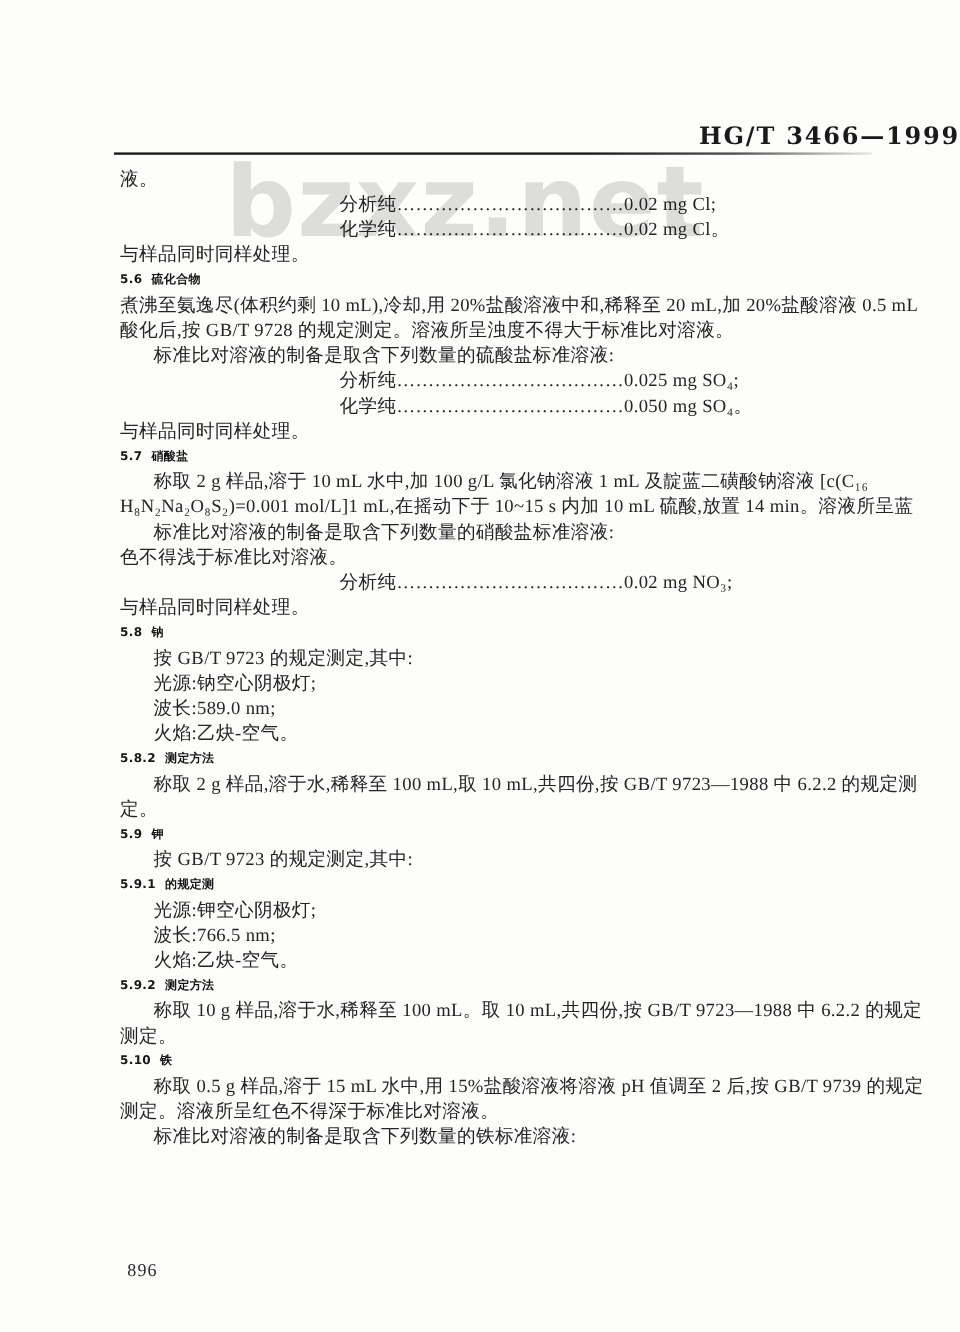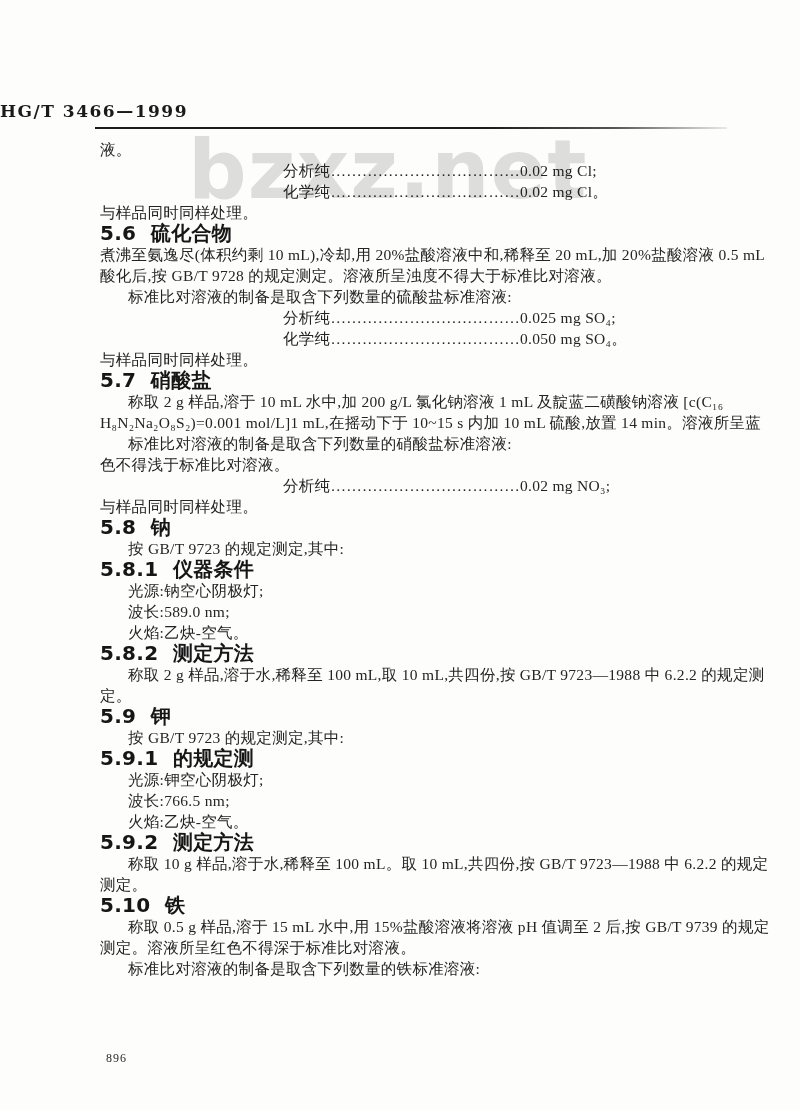--- a/index.html
+++ b/index.html
@@ -15,24 +15,24 @@
     background: #fdfdfc;
     overflow: hidden;
     font-family: "Liberation Serif", "DejaVu Serif", serif;
     color: #222;
   }
   .std-header {
     position: absolute;
     top: 101px;
     left: 0;
     width: 100%;
-    text-align: left;
+    text-align: right;
     font-family: "DejaVu Serif", "Liberation Serif", serif;
     font-weight: bold;
-    font-size: 17px;
+    font-size: 20px;
     letter-spacing: 1.5px;
     color: #1a1a1a;
     white-space: pre;
   }
   .header-rule {
     position: absolute;
     top: 127px;
     left: 95px;
     width: 632px;
     height: 2.4px;
@@ -65,29 +65,29 @@
     white-space: pre;
     letter-spacing: 0.3px;
     color: #242424;
   }
   .line.flush   { padding-left: 0; }
   .line.indent  { padding-left: 28px; }
   .line.leader  { padding-left: 183px; }
   .line.heading {
     font-family: "DejaVu Sans", "Liberation Sans", sans-serif;
     font-weight: bold;
-    font-size: 20px;
+    font-size: 10px;
     color: #161616;
   }
   .page-number {
     position: absolute;
     top: 1051px;
     left: 106px;
     z-index: 2;
-    font-size: 12px;
+    font-size: 15px;
     color: #2a2a2a;
     letter-spacing: 1px;
   }
 </style>
 </head>
 <body>
 
 <div class="page">
 
   <div class="std-header">HG/T 3466—1999</div>
@@ -102,29 +102,28 @@
       <div class="line leader">化学纯………………………………0.02 mg Cl。</div>
       <div class="line flush">与样品同时同样处理。</div>
       <div class="line heading">5.6  硫化合物</div>
       <div class="line flush">煮沸至氨逸尽(体积约剩 10 mL),冷却,用 20%盐酸溶液中和,稀释至 20 mL,加 20%盐酸溶液 0.5 mL</div>
       <div class="line flush">酸化后,按 GB/T 9728 的规定测定。溶液所呈浊度不得大于标准比对溶液。</div>
       <div class="line indent">标准比对溶液的制备是取含下列数量的硫酸盐标准溶液:</div>
       <div class="line leader">分析纯………………………………0.025 mg SO₄;</div>
       <div class="line leader">化学纯………………………………0.050 mg SO₄。</div>
       <div class="line flush">与样品同时同样处理。</div>
       <div class="line heading">5.7  硝酸盐</div>
-      <div class="line indent">称取 2 g 样品,溶于 10 mL 水中,加 200 g/L 氯化钠溶液 1 mL 及靛蓝二磺酸钠溶液 [c(C₁₆</div>
+      <div class="line indent">称取 2 g 样品,溶于 10 mL 水中,加 100 g/L 氯化钠溶液 1 mL 及靛蓝二磺酸钠溶液 [c(C₁₆</div>
       <div class="line flush">H₈N₂Na₂O₈S₂)=0.001 mol/L]1 mL,在摇动下于 10~15 s 内加 10 mL 硫酸,放置 14 min。溶液所呈蓝</div>
       <div class="line indent">标准比对溶液的制备是取含下列数量的硝酸盐标准溶液:</div>
       <div class="line flush">色不得浅于标准比对溶液。</div>
       <div class="line leader">分析纯………………………………0.02 mg NO₃;</div>
       <div class="line flush">与样品同时同样处理。</div>
       <div class="line heading">5.8  钠</div>
       <div class="line indent">按 GB/T 9723 的规定测定,其中:</div>
-      <div class="line heading">5.8.1  仪器条件</div>
       <div class="line indent">光源:钠空心阴极灯;</div>
       <div class="line indent">波长:589.0 nm;</div>
       <div class="line indent">火焰:乙炔-空气。</div>
       <div class="line heading">5.8.2  测定方法</div>
       <div class="line indent">称取 2 g 样品,溶于水,稀释至 100 mL,取 10 mL,共四份,按 GB/T 9723—1988 中 6.2.2 的规定测</div>
       <div class="line flush">定。</div>
       <div class="line heading">5.9  钾</div>
       <div class="line indent">按 GB/T 9723 的规定测定,其中:</div>
       <div class="line heading">5.9.1  的规定测</div>
       <div class="line indent">光源:钾空心阴极灯;</div>

